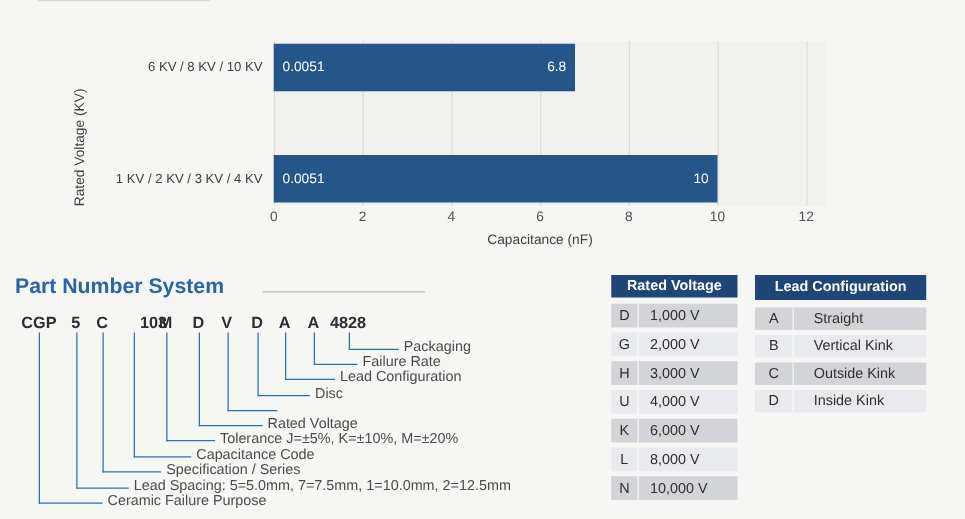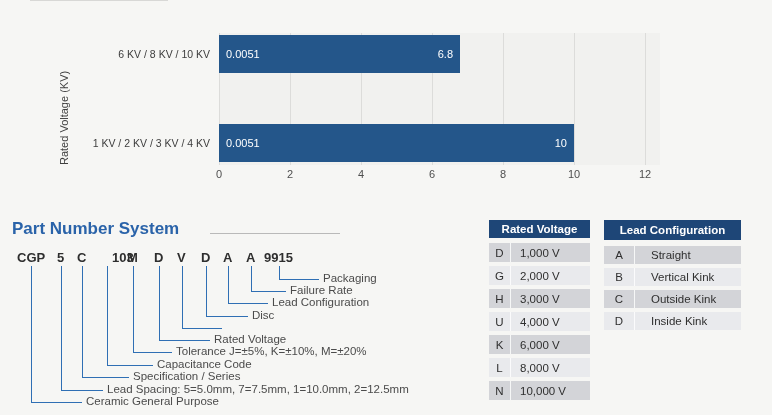--- a/index.html
+++ b/index.html
@@ -69,27 +69,28 @@
       <div class="tick-label" style="left: 201px;">0</div>
       <div class="tick-label" style="left: 272px;">2</div>
       <div class="tick-label" style="left: 343px;">4</div>
       <div class="tick-label" style="left: 414px;">6</div>
       <div class="tick-label" style="left: 485px;">8</div>
       <div class="tick-label" style="left: 556px;">10</div>
       <div class="tick-label" style="left: 627px;">12</div>
       <div class="cat-label" style="top: 48px;">6 KV / 8 KV / 10 KV</div>
       <div class="cat-label" style="top: 137px;">1 KV / 2 KV / 3 KV / 4 KV</div>
     </div>
+  <div class="x-axis-label">Capacitance (nF)</div>
 
   <div class="pns-title">Part Number System</div>
   <div class="pns-rule"></div>
   <div class="layer" id="pns-diagram">
       <div class="pn-code" style="left: 17px;">CGP</div>
       <div class="pn-elbow" style="left: 31px; top: 266px; width: 50px; height: 136px; border-color: rgb(47, 111, 180);"></div>
-      <div class="pn-label" style="left: 86px; top: 395px;">Ceramic General Purpose</div>
+      <div class="pn-label" style="left: 86px; top: 395px;">Ceramic Failure Purpose</div>
       <div class="pn-code" style="left: 57px;">5</div>
       <div class="pn-elbow" style="left: 60.5px; top: 266px; width: 41.5px; height: 124px; border-color: rgb(47, 111, 180);"></div>
       <div class="pn-label" style="left: 107px; top: 383px;">Lead Spacing: 5=5.0mm, 7=7.5mm, 1=10.0mm, 2=12.5mm</div>
       <div class="pn-code" style="left: 77px;">C</div>
       <div class="pn-elbow" style="left: 81.5px; top: 266px; width: 46.5px; height: 111px; border-color: rgb(47, 111, 180);"></div>
       <div class="pn-label" style="left: 133px; top: 370px;">Specification / Series</div>
       <div class="pn-code" style="left: 112px;">103</div>
       <div class="pn-elbow" style="left: 107px; top: 266px; width: 45px; height: 99px; border-color: rgb(47, 111, 180);"></div>
       <div class="pn-label" style="left: 157px; top: 358px;">Capacitance Code</div>
       <div class="pn-code" style="left: 127px;">M</div>
@@ -102,21 +103,21 @@
       <div class="pn-elbow" style="left: 181.5px; top: 266px; width: 39.5px; height: 62px; border-color: rgb(47, 111, 180);"></div>
       <div class="pn-code" style="left: 201px;">D</div>
       <div class="pn-elbow" style="left: 205.5px; top: 266px; width: 41.5px; height: 50px; border-color: rgb(47, 111, 180);"></div>
       <div class="pn-label" style="left: 252px; top: 309px;">Disc</div>
       <div class="pn-code" style="left: 223px;">A</div>
       <div class="pn-elbow" style="left: 227.5px; top: 266px; width: 39.5px; height: 37px; border-color: rgb(47, 111, 180);"></div>
       <div class="pn-label" style="left: 272px; top: 296px;">Lead Configuration</div>
       <div class="pn-code" style="left: 246px;">A</div>
       <div class="pn-elbow" style="left: 250.5px; top: 266px; width: 34.5px; height: 25px; border-color: rgb(47, 111, 180);"></div>
       <div class="pn-label" style="left: 290px; top: 284px; text-align: right;">Failure Rate</div>
-      <div class="pn-code" style="left: 264px;">9915</div>
+      <div class="pn-code" style="left: 264px;">4828</div>
       <div class="pn-elbow" style="left: 278.5px; top: 266px; width: 39.5px; height: 13px; border-color: rgb(47, 111, 180);"></div>
       <div class="pn-label" style="left: 323px; top: 272px;">Packaging</div>
     </div>
 
   <div class="layer" id="rv-table">
       <div class="tbl-header" style="left: 489px; top: 220px; width: 101px; height: 18px; line-height: 18px; background: rgb(30, 70, 119);">Rated Voltage</div>
       <div class="tbl-row" style="left: 489px; top: 243px; width: 101px; height: 19px; background: rgb(211, 212, 216);">
         <div class="tbl-letter" style="width: 21px;">D</div>
         <div class="tbl-value" style="padding-left: 9px;">1,000 V</div>
       </div>

